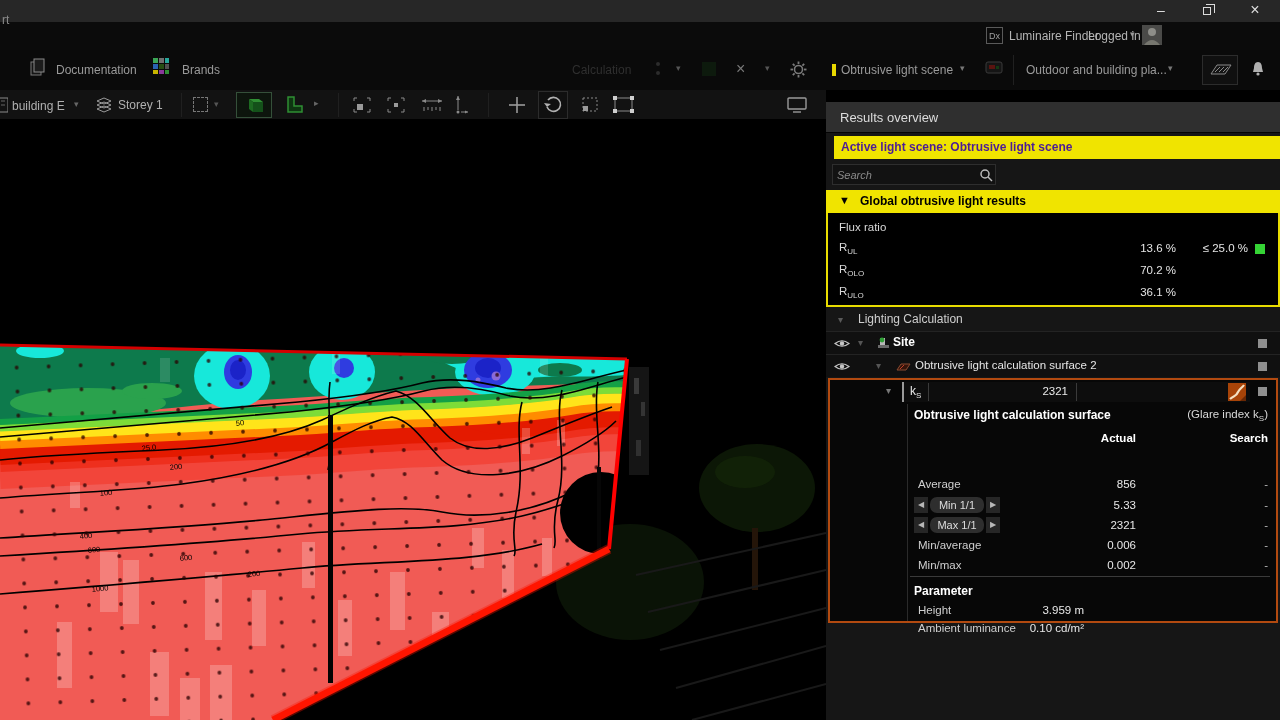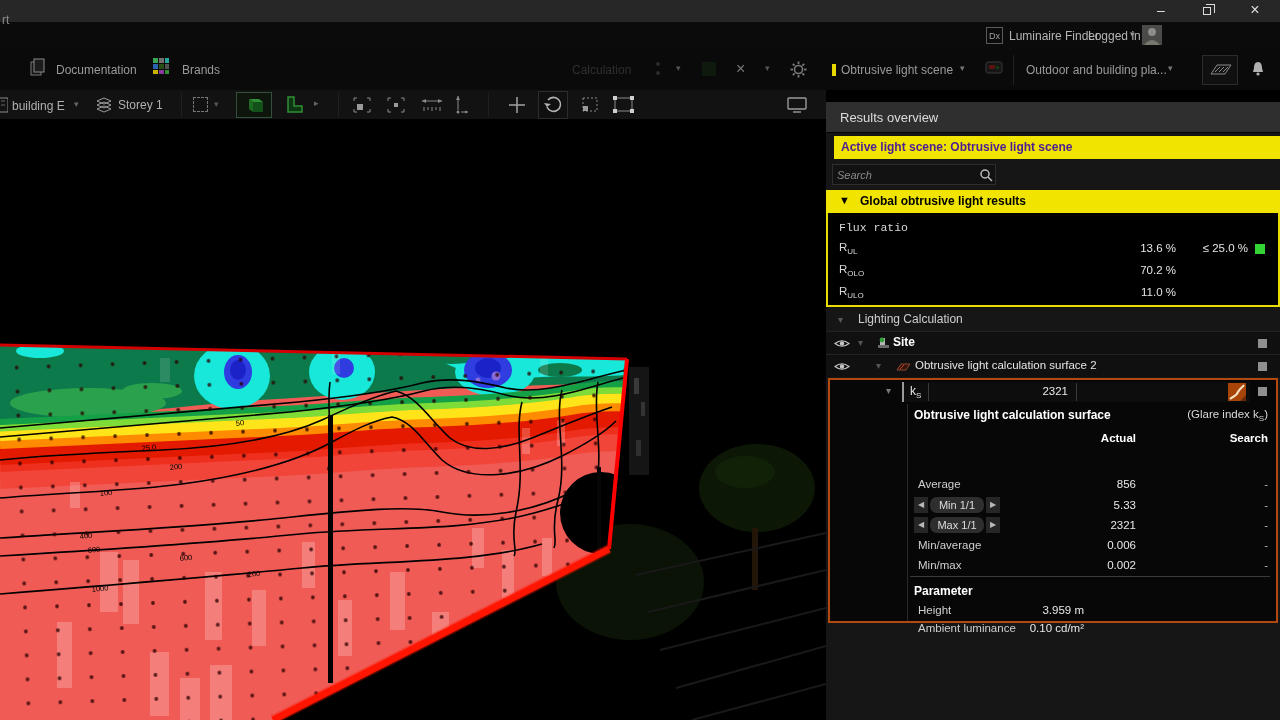--- a/index.html
+++ b/index.html
@@ -48,21 +48,21 @@
   .searchbox input { position:absolute; left:4px; top:1px; width:135px; height:17px;
     background:transparent; border:none; outline:none; color:#cfcfcf; font-size:11px; }
   .searchbox input::placeholder { font-style:italic; color:#8a8a8a; }
 
   .global-box { left:0; top:88px; width:454px; }
   .global-head { position:relative; height:23px; background:#f0e400; color:#000; }
   .global-head .tri { position:absolute; left:13px; top:4px; font-size:11px; color:#000; }
   .global-head .lbl { position:absolute; left:34px; top:4px; font-size:12px; font-weight:bold; }
   .global-body { position:relative; height:94px; background:#000;
     border:2px solid #e8dc00; border-top:none; }
-  .flux-title { position:absolute; left:11px; top:8px; color:#d8d8d8; font-size:11.5px;font-family:Liberation Mono, monospace; }
+  .flux-title { position:absolute; left:11px; top:8px; color:#d8d8d8; font-size:11.5px; }
   .frow { position:absolute; left:0; width:100%; height:18px; }
   .frow .rname { position:absolute; left:11px; top:0; color:#d8d8d8; font-size:11.5px; }
   .frow .ractual { position:absolute; right:102px; top:1px; color:#e4e4e4; font-size:11.5px; }
   .frow .rlimit { position:absolute; right:30px; top:1px; color:#e4e4e4; font-size:11.5px; }
   .frow .rstatus { position:absolute; right:13px; top:3px; width:10px; height:10px;
     background:#35d435; }
 
   .tree-row { left:0; width:454px; height:23px; }
   .tree-row.bordered { border-top:1px solid #232323; background:#101010; }
   .tri-gray { color:#7c7c7c; font-size:10px; }
@@ -499,21 +499,21 @@
               <span class="ractual">13.6 %</span>
               <span class="rlimit">≤  25.0 %</span>
               <span class="rstatus"></span>
             </div>
             <div class="frow" style="top: 50px;">
               <span class="rname">R<sub>OLO</sub></span>
               <span class="ractual">70.2 %</span>
             </div>
             <div class="frow" style="top: 72px;">
               <span class="rname">R<sub>ULO</sub></span>
-              <span class="ractual">11.0 %</span>
+              <span class="ractual">36.1 %</span>
             </div>
           </div>
       </div>
     </div>
 
     <div class="abs tree-row" style="top:207px">
       <span class="abs tri-gray" style="left:12px;top:5px;color:#5a5a5a">▾</span>
       <span class="abs" style="left:32px;top:3px;color:#cfcfcf;font-size:12px">Lighting Calculation</span>
     </div>
 

